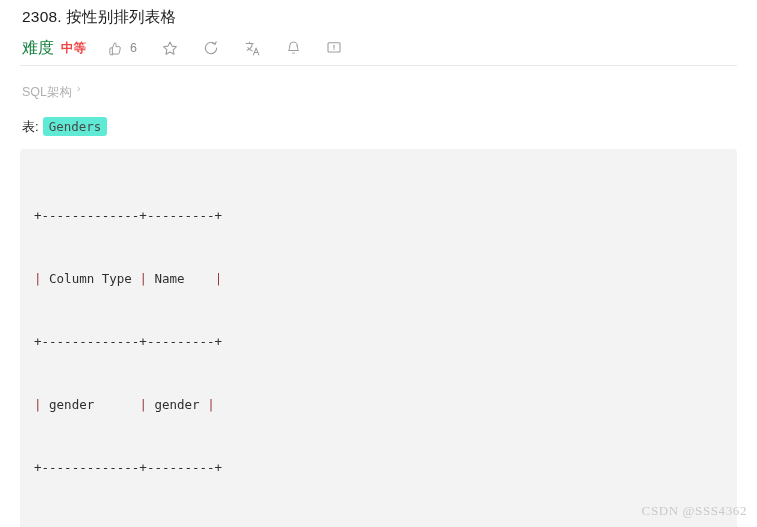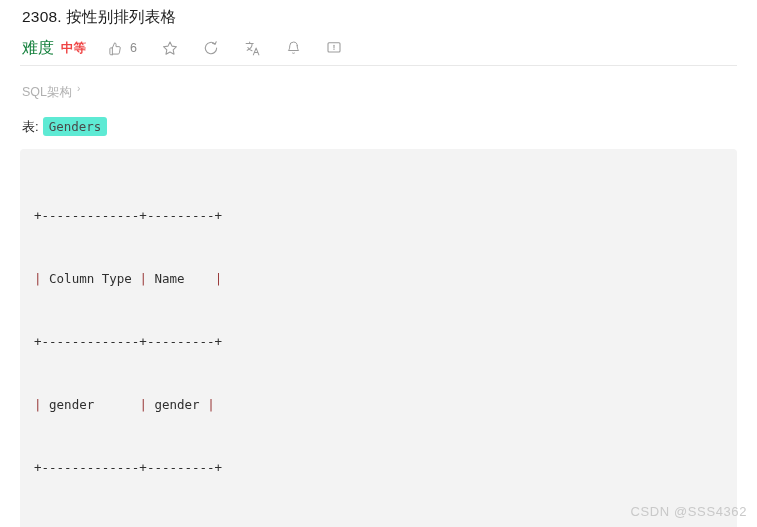--- a/index.html
+++ b/index.html
@@ -133,21 +133,21 @@
 
   
   .watermark {
     position: absolute;
     right: 10px;
     bottom: 8px;
     font-size: 13px;
     color: #c9c9c9;
     letter-spacing: 0.6px;
     white-space: nowrap;
-    font-family: Liberation Sans, sans-serif;
+    font-family: Liberation Serif, serif;
   }
 </style>
 </head>
 <body>
 
 <div class="page">
 
   <div class="title">2308. 按性别排列表格</div>
 
   <div class="meta-row">

